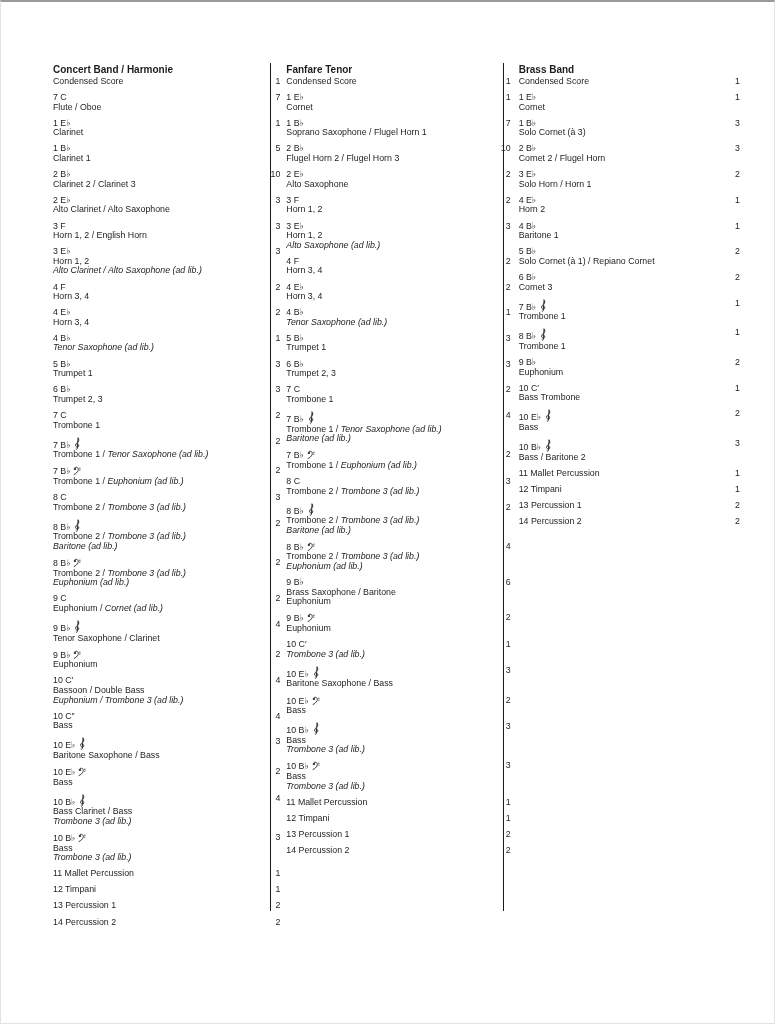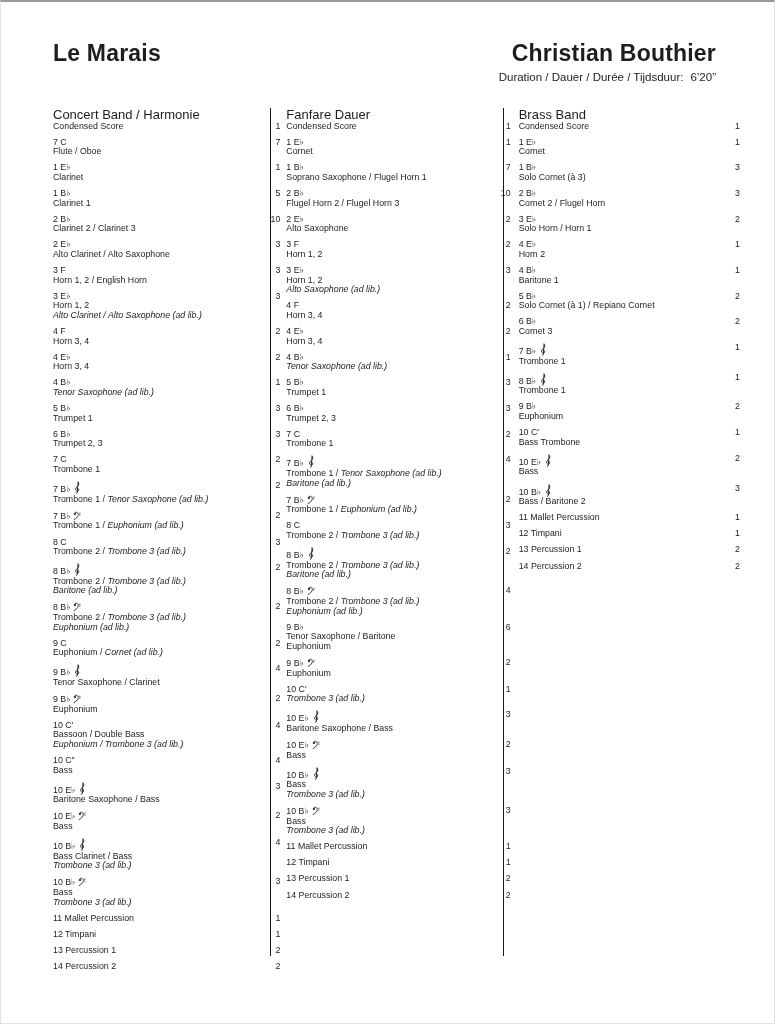--- a/index.html
+++ b/index.html
@@ -18,40 +18,35 @@
   .title-row{display:flex;justify-content:space-between;align-items:baseline;}
   .work-title,.composer{font-size:23px;font-weight:bold;letter-spacing:.2px;}
   .meta{margin-top:3px;text-align:right;font-size:11.5px;line-height:14.5px;}
   .meta .val{margin-left:7px;}
   
   .cols{display:flex;margin-top:23px;height:848px;}
   .col{box-sizing:border-box;}
   .col.c0{width:218px;padding-right:14px;}
   .col.c1{width:233px;padding-left:15px;padding-right:16px;border-left:1.5px solid #1a1a1a;}
   .col.c2{width:214px;padding-left:15px;border-left:1.5px solid #1a1a1a;}
-  .col-title{font-size:13px;font-weight:normal;line-height:13px;}
+  .col-title{font-size:10px;font-weight:bold;line-height:13px;}
   .row{position:relative;margin-top:6.5px;padding-right:24px;font-size:8.8px;line-height:9.6px;}
   .row.first{margin-top:1px;}
   .qty{position:absolute;top:0;right:-24px;width:24px;text-align:right;}
   .part-line{white-space:nowrap;}
   .clef{vertical-align:-2px;margin-left:3px;}
   .clef path{fill:none;stroke:#1d1d1d;stroke-width:1.1;stroke-linecap:round;}
   .clef circle{fill:#1d1d1d;}
   i{font-style:italic;}
 </style>
 </head>
 <body>
 
 <div class="sheet">
-  <div class="title-row">
-    <div class="work-title">Le Marais</div>
-    <div class="composer">Christian Bouthier</div>
-  </div>
   <div class="meta">
-    <div><span>Duration / Dauer / Durée / Tijdsduur:</span><span class="val">6’20”</span></div>
   </div>
 
   <div class="cols">
     <div class="col c0">
       <div class="col-title">Concert Band / Harmonie</div>
       <div class="rows">
           <div class="row first">
             <div class="part-line"><span>Condensed Score</span></div>
             <span class="qty">1</span>
           </div>
@@ -243,21 +238,21 @@
             <div class="part-line"><span>13 Percussion 1</span></div>
             <span class="qty">2</span>
           </div>
           <div class="row">
             <div class="part-line"><span>14 Percussion 2</span></div>
             <span class="qty">2</span>
           </div>
         </div>
     </div>
     <div class="col c1">
-      <div class="col-title">Fanfare Dauer</div>
+      <div class="col-title">Fanfare Tenor</div>
       <div class="rows">
           <div class="row first">
             <div class="part-line"><span>Condensed Score</span></div>
             <span class="qty">1</span>
           </div>
           <div class="row">
             <div class="part-line"><span>1 E♭</span></div>
             <div class="line">Cornet</div>
             <span class="qty">1</span>
           </div>
@@ -354,21 +349,21 @@
     <circle cx="2.7" cy="3.5" r="1.1"></circle>
     <circle cx="8.6" cy="2.5" r="0.75"></circle>
     <circle cx="8.6" cy="4.9" r="0.75"></circle>
   </svg></div>
             <div class="line">Trombone 2 / <i>Trombone 3 (ad lib.)</i></div>
             <div class="line"><i>Euphonium (ad lib.)</i></div>
             <span class="qty">4</span>
           </div>
           <div class="row">
             <div class="part-line"><span>9 B♭</span></div>
-            <div class="line">Tenor Saxophone / Baritone</div>
+            <div class="line">Brass Saxophone / Baritone</div>
             <div class="line">Euphonium</div>
             <span class="qty">6</span>
           </div>
           <div class="row">
             <div class="part-line"><span>9 B♭</span><svg class="clef" width="8" height="10" viewBox="0 0 10 12">
     <path d="M1.6 4.2 C1.2 2 3 1 4.6 1.4 C6.4 1.9 7 3.6 6.4 5.4 C5.6 7.6 3.4 9.4 1.4 10.4"></path>
     <circle cx="2.7" cy="3.5" r="1.1"></circle>
     <circle cx="8.6" cy="2.5" r="0.75"></circle>
     <circle cx="8.6" cy="4.9" r="0.75"></circle>
   </svg></div>

